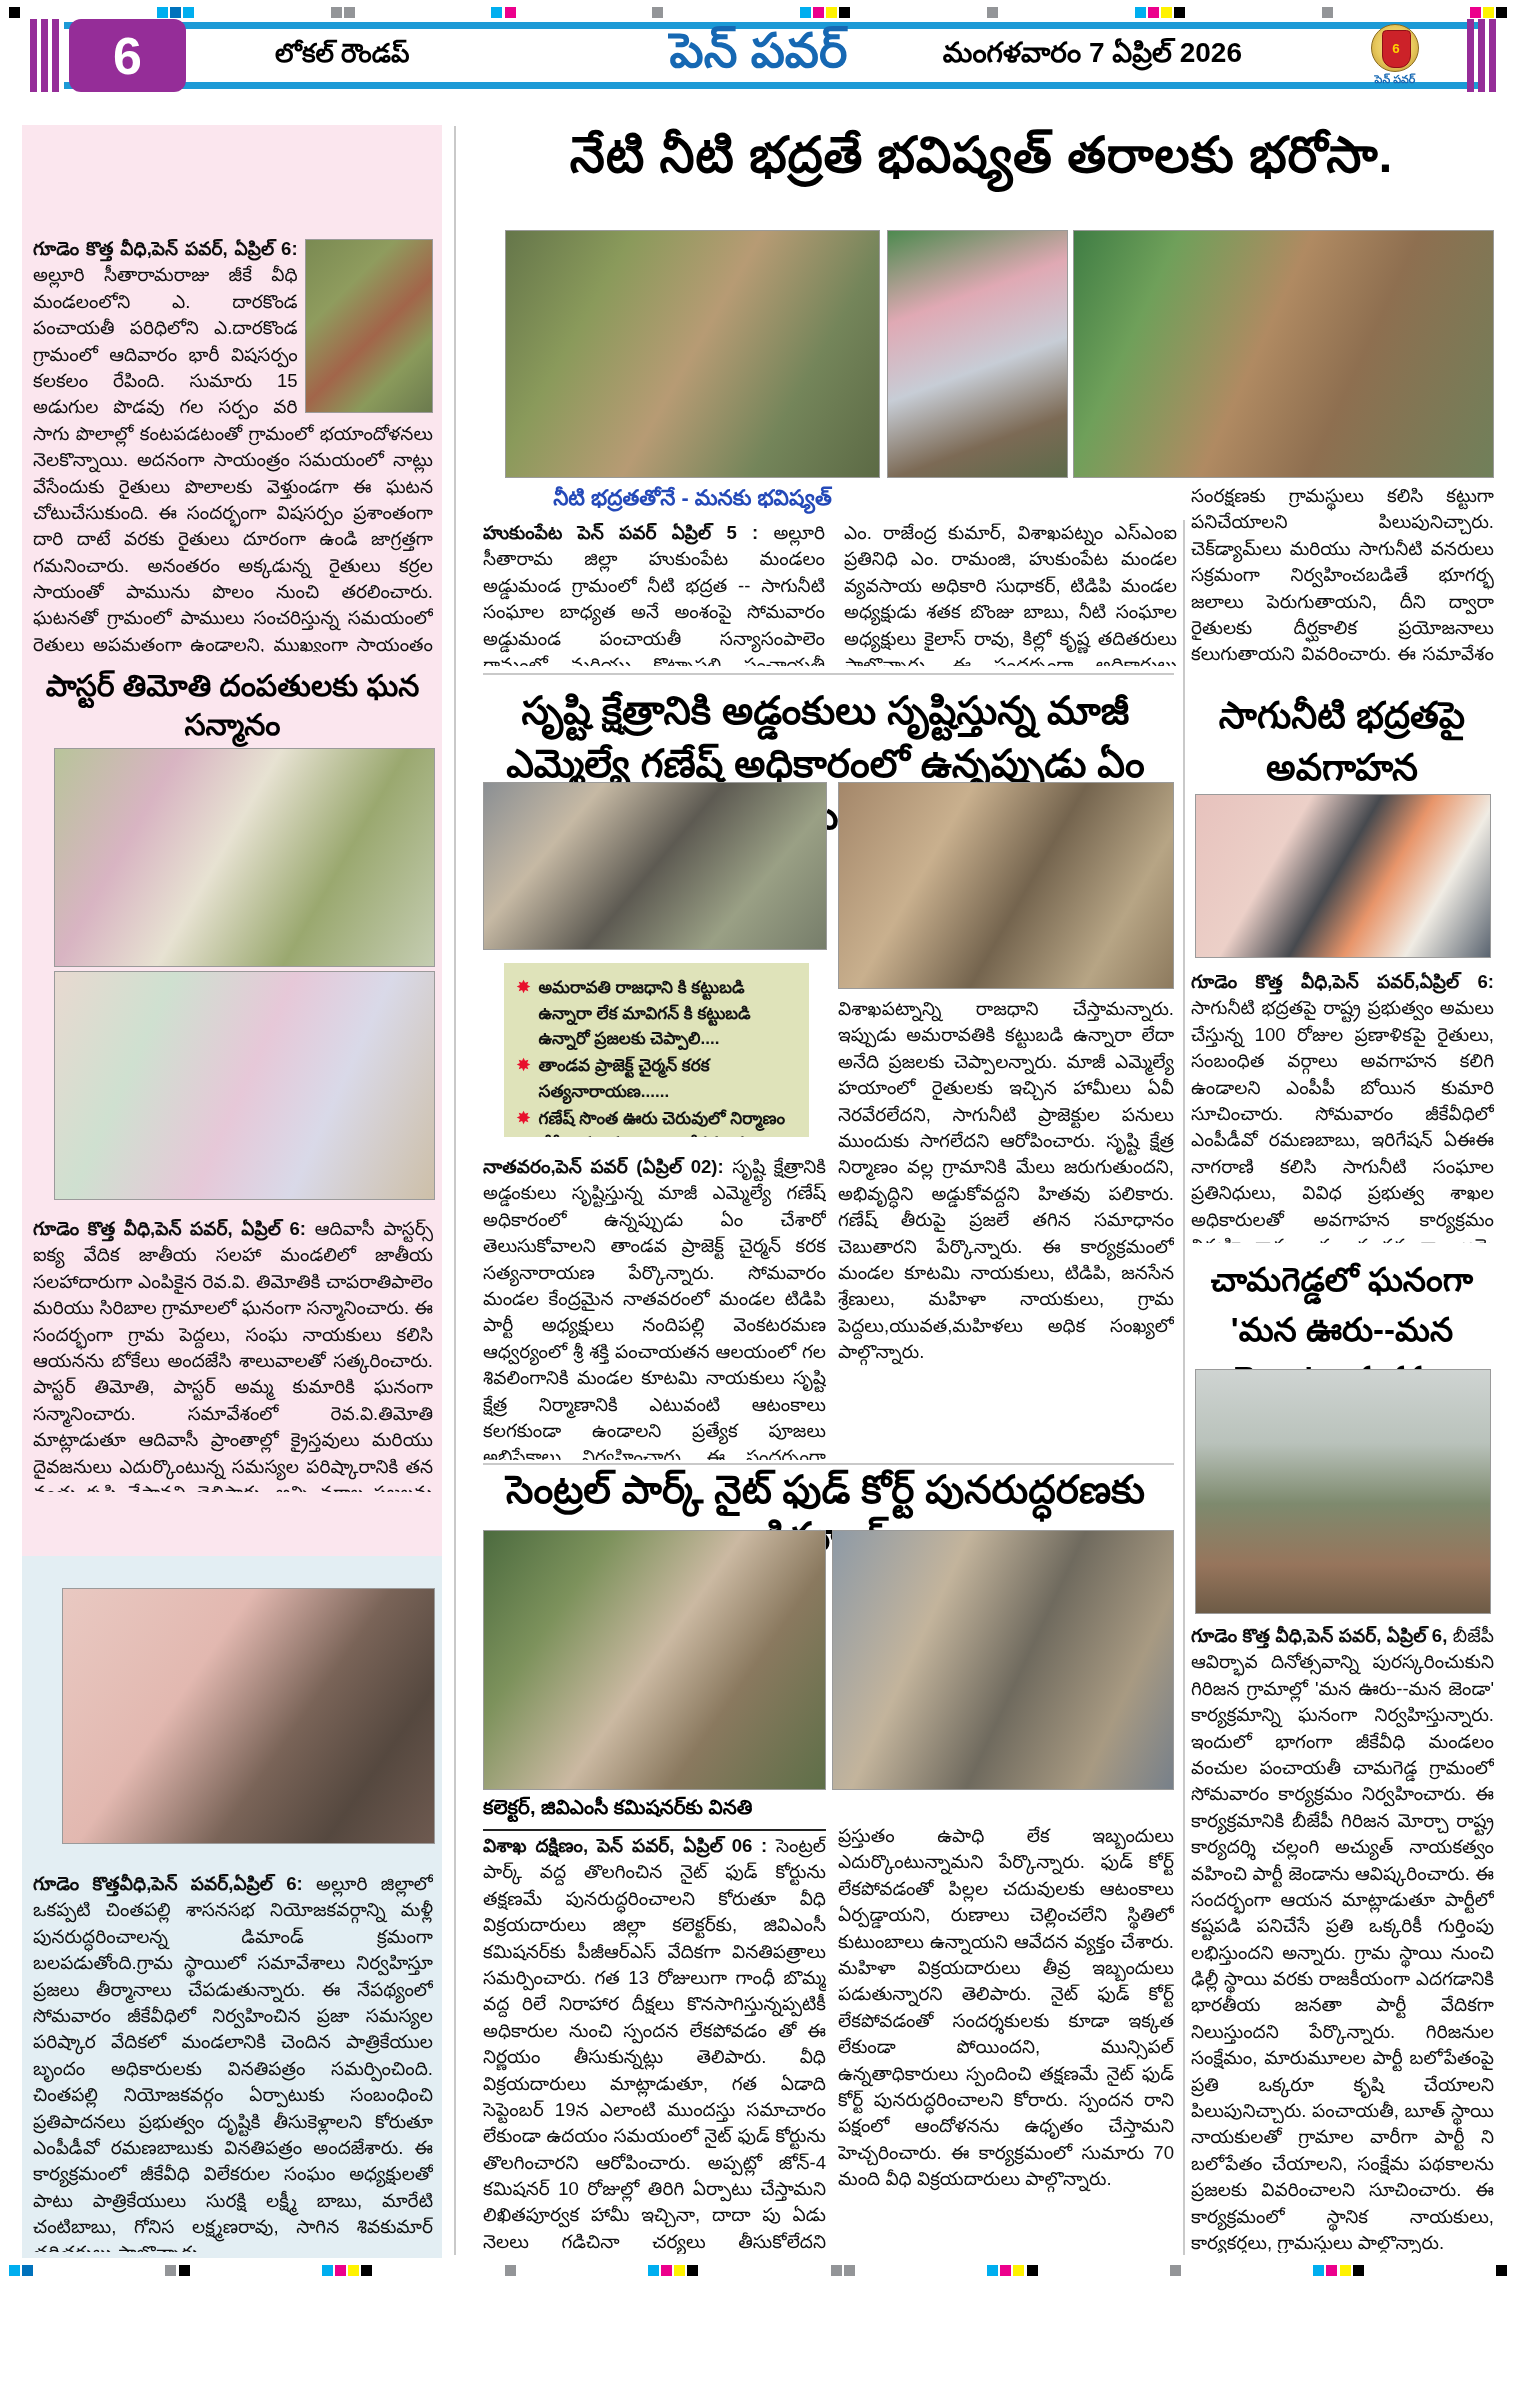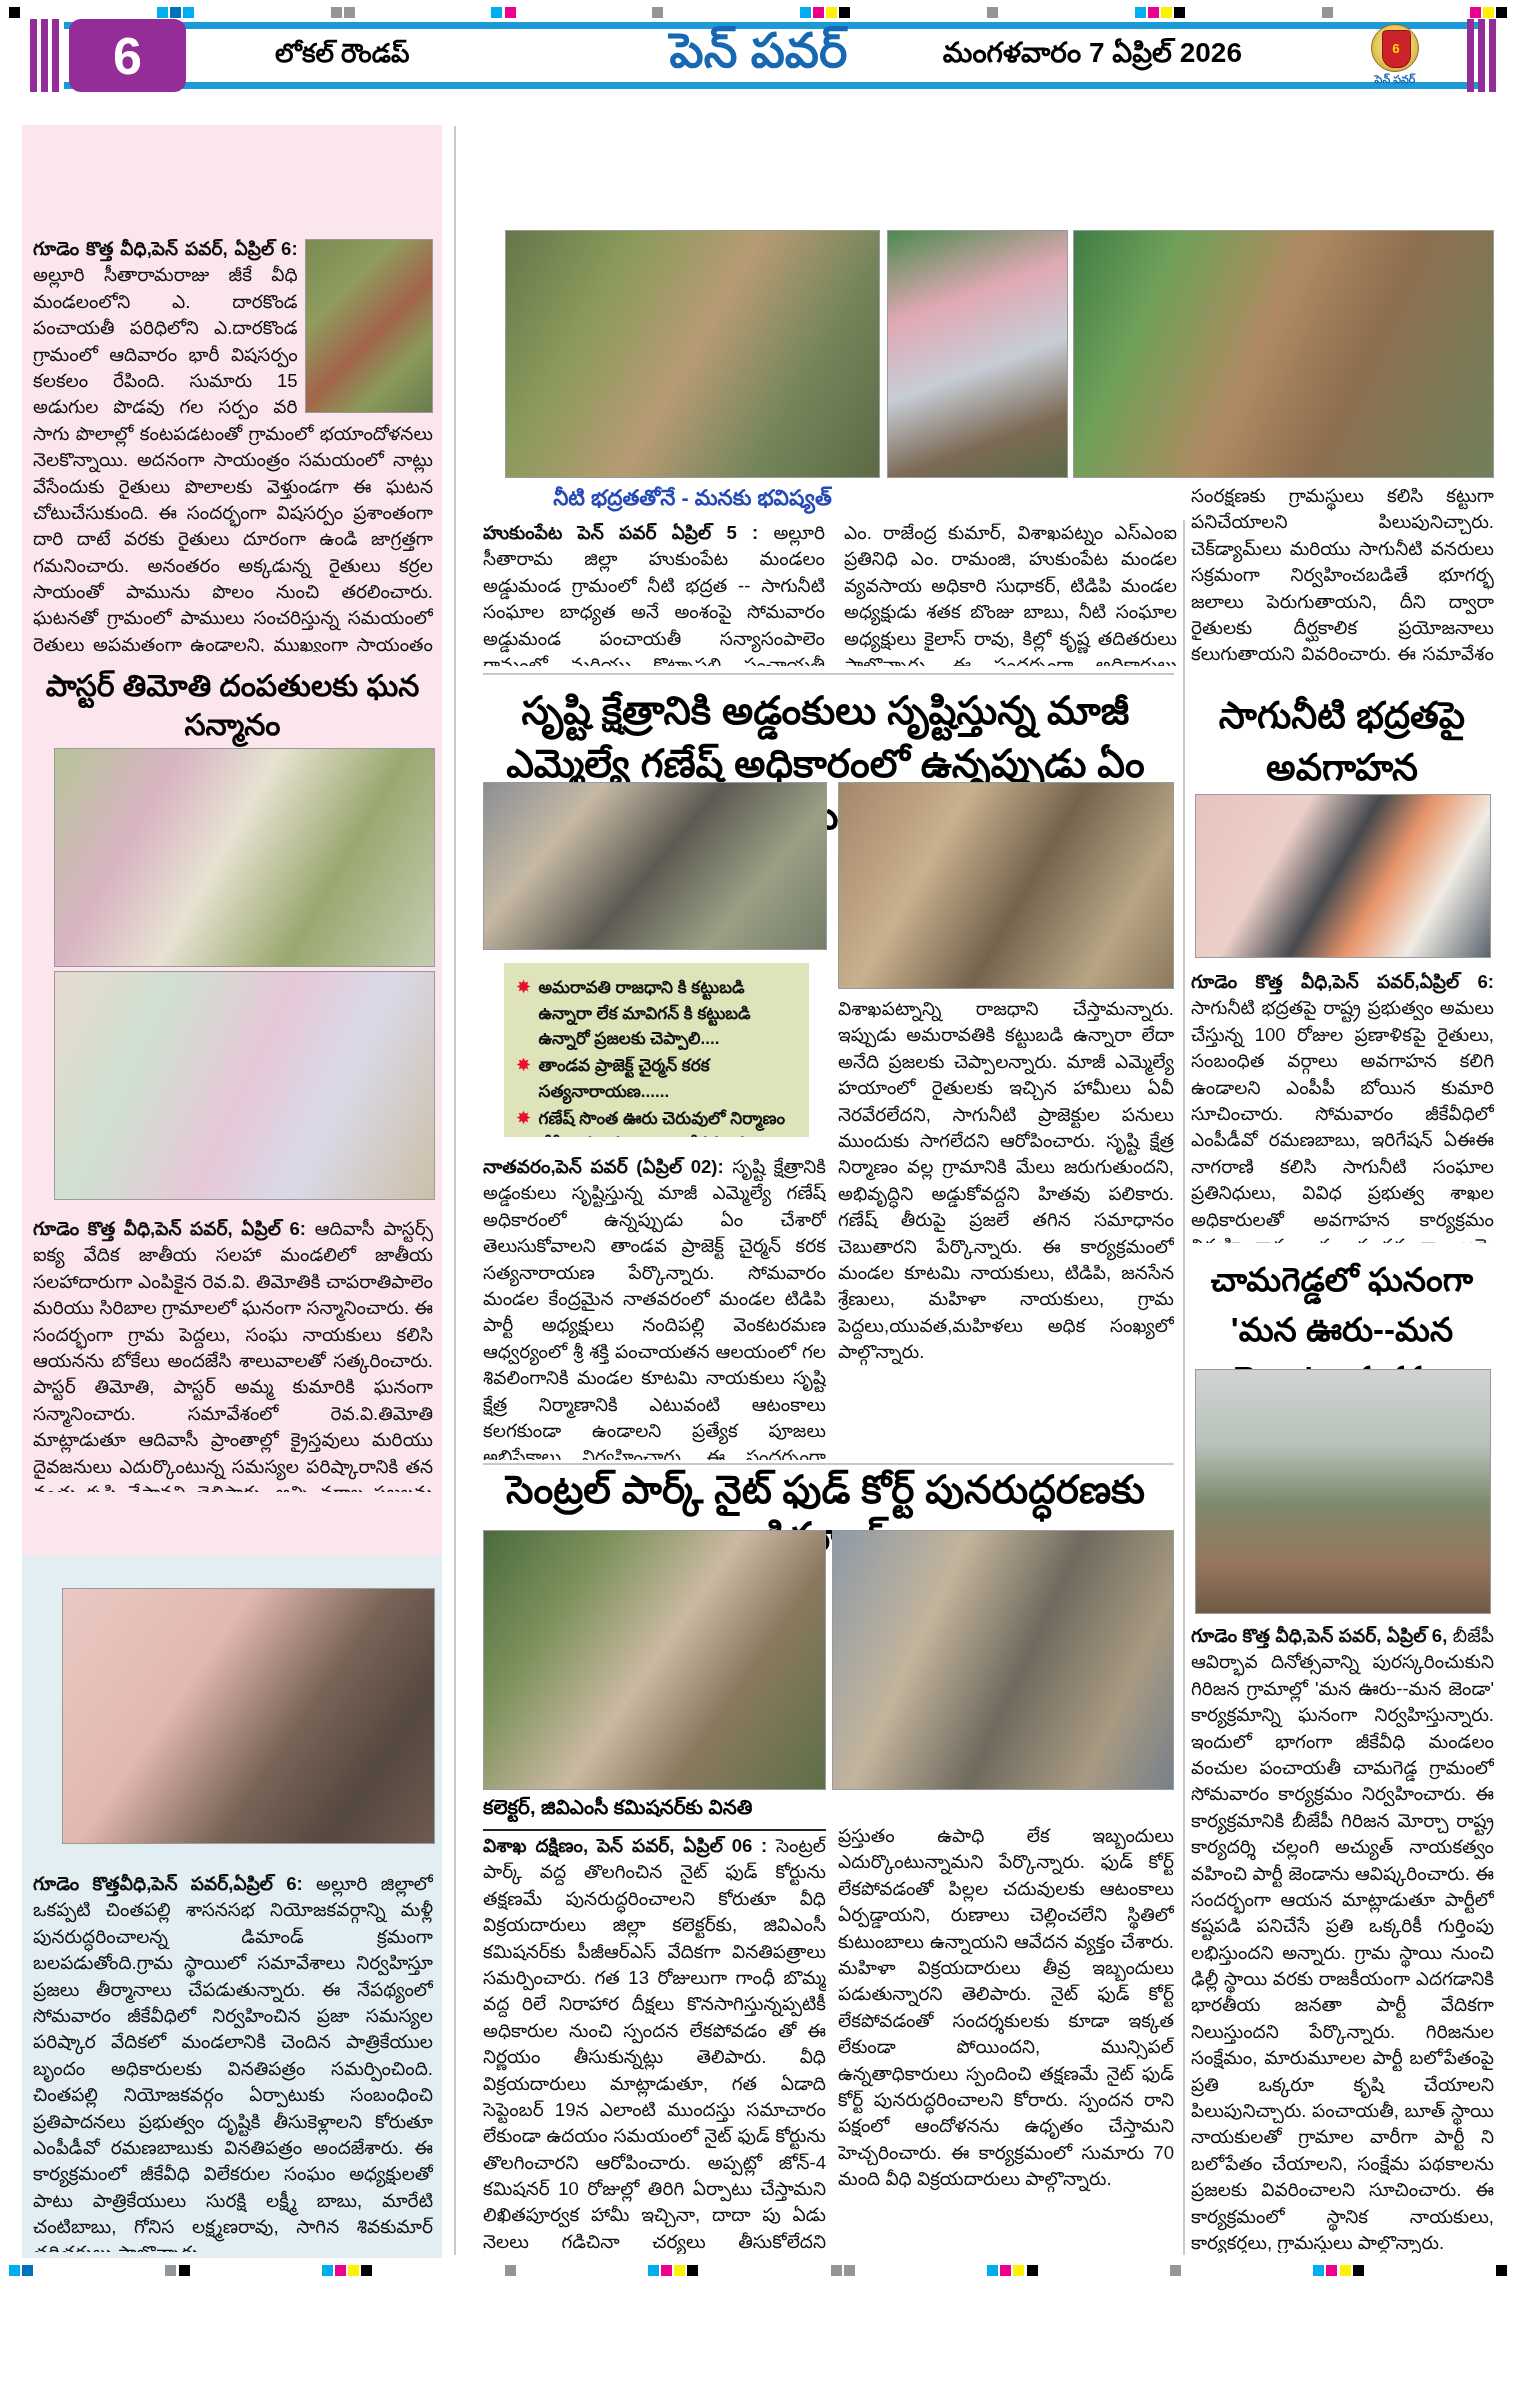--- a/index.html
+++ b/index.html
@@ -250,20 +250,21 @@
     <b>గూడెం కొత్త వీధి,పెన్ పవర్, ఏప్రిల్ 6:</b>
     <span>ఆదివాసీ పాస్టర్స్ ఐక్య వేదిక జాతీయ సలహా మండలిలో జాతీయ సలహాదారుగా ఎంపికైన రెవ.వి. తిమోతికి చాపరాతిపాలెం మరియు సిరిబాల గ్రామాలలో ఘనంగా సన్మానించారు. ఈ సందర్భంగా గ్రామ పెద్దలు, సంఘ నాయకులు కలిసి ఆయనను బోకేలు అందజేసి శాలువాలతో సత్కరించారు. పాస్టర్ తిమోతి, పాస్టర్ అమ్మ కుమారికి ఘనంగా సన్మానించారు. సమావేశంలో రెవ.వి.తిమోతి మాట్లాడుతూ ఆదివాసీ ప్రాంతాల్లో క్రైస్తవులు మరియు దైవజనులు ఎదుర్కొంటున్న సమస్యల పరిష్కారానికి తన వంతు కృషి చేస్తానని తెలిపారు. అన్ని వర్గాల ప్రజలను కలుపుకొని న్యాయం జరిగేలా చర్యలు తీసుకుంటానని ఆయన హామీ ఇచ్చారు. ఈ కార్యక్రమంలో గ్రామ పెద్దలు జుంజి చినబెన్నస్వామి, మాజీ సర్పంచ్ బాలరాజు, వసుపరి చిన్నబ్బాయి, వి. రమణబాబు, వెంకటరావు,జె.లక్ష్మణరావు సిరిబాలలో పాస్టర్ యోధ,ముర్ల సత్యనారాయణ, జయలక్ష్మి, ఎంపీటీసీ జోరంగి సరస్వతి, వైస్ ప్రెసిడెంట్ చల్లంగి శ్రీధర్, కోటిబాబు, సత్యనారాయణ, తుచ్చా బంగారయ్య, సిహెచ్ సుహాసిని, సిహెచ్ సుదర్శన్, బంగారు రాజు, బూడిద రామారావు తదితరులు పాల్గొన్నారు.</span>
   </div>
 
   <div class="ph chintapalli-ph"></div>
   <div class="chintapalli-body body-text">
     <b>గూడెం కొత్తవీధి,పెన్ పవర్,ఏప్రిల్ 6:</b>
     <span>అల్లూరి జిల్లాలో ఒకప్పటి చింతపల్లి శాసనసభ నియోజకవర్గాన్ని మళ్లీ పునరుద్ధరించాలన్న డిమాండ్ క్రమంగా బలపడుతోంది.గ్రామ స్థాయిలో సమావేశాలు నిర్వహిస్తూ ప్రజలు తీర్మానాలు చేపడుతున్నారు. ఈ నేపథ్యంలో సోమవారం జీకేవీధిలో నిర్వహించిన ప్రజా సమస్యల పరిష్కార వేదికలో మండలానికి చెందిన పాత్రికేయుల బృందం అధికారులకు వినతిపత్రం సమర్పించింది. చింతపల్లి నియోజకవర్గం ఏర్పాటుకు సంబంధించి ప్రతిపాదనలు ప్రభుత్వం దృష్టికి తీసుకెళ్లాలని కోరుతూ ఎంపీడీవో రమణబాబుకు వినతిపత్రం అందజేశారు. ఈ కార్యక్రమంలో జీకేవీధి విలేకరుల సంఘం అధ్యక్షులతో పాటు పాత్రికేయులు సురక్షి లక్ష్మీ బాబు, మారేటి చంటిబాబు, గోనిస లక్ష్మణరావు, సాగిన శివకుమార్ తదితరులు పాల్గొన్నారు.</span>
   </div>
 
+  <div class="headline water-headline">నేటి నీటి భద్రతే  భవిష్యత్ తరాలకు భరోసా.</div>
   <div class="ph water-ph1"></div>
   <div class="ph water-ph2"></div>
   <div class="ph water-ph3"></div>
   <div class="caption-blue water-caption">నీటి భద్రతతోనే - మనకు భవిష్యత్</div>
   <div class="water-col1 body-text">
     <b>హుకుంపేట పెన్ పవర్ ఏప్రిల్ 5 :</b>
     <span>అల్లూరి సీతారామ జిల్లా హుకుంపేట మండలం అడ్డుమండ గ్రామంలో నీటి భద్రత -- సాగునీటి సంఘాల బాధ్యత అనే అంశంపై సోమవారం అడ్డుమండ పంచాయతీ సన్యాసంపాలెం గ్రామంలో మరియు కొట్నాపల్లి పంచాయతీ పెద్దగరువు గ్రామంలో అవగాహన సమావేశాలు నిర్వహించారు. ఈ కార్యక్రమాన్ని ఇరిగేషన్ శాఖ ఎస్ఎంఐ డివిజన్ ఆధ్వర్యంలో చేపట్టారు. సమావేశంలో ఇరిగేషన్ ఎస్ఎంఐ డీఈ</span>
   </div>
   <div class="water-col2 body-text">ఎం. రాజేంద్ర కుమార్, విశాఖపట్నం ఎస్ఎంఐ ప్రతినిధి ఎం. రామంజి, హుకుంపేట మండల వ్యవసాయ అధికారి సుధాకర్, టిడిపి మండల అధ్యక్షుడు శతక బొంజు బాబు, నీటి సంఘాల అధ్యక్షులు కైలాస్ రావు, కిల్లో కృష్ణ తదితరులు పాల్గొన్నారు. ఈ సందర్భంగా అధికారులు మాట్లాడుతూ, నీటి వనరుల పరిరక్షణలో సాగునీటి సంఘాల పాత్ర ఎంతో కీలకమని తెలిపారు. రైతులు నీటిని అవసరానికి అనుగుణంగా మాత్రమే వినియోగించాలని, వృథా కాకుండా జాగ్రత్తలు తీసుకోవాలని సూచించారు. చెరువులు, కాలువలు మరియు చెక్‌డ్యామ్‌ల</div>
   <div class="water-col3 body-text">సంరక్షణకు గ్రామస్థులు కలిసి కట్టుగా పనిచేయాలని పిలుపునిచ్చారు. చెక్‌డ్యామ్‌లు మరియు సాగునీటి వనరులు సక్రమంగా నిర్వహించబడితే భూగర్భ జలాలు పెరుగుతాయని, దీని ద్వారా రైతులకు దీర్ఘకాలిక ప్రయోజనాలు కలుగుతాయని వివరించారు. ఈ సమావేశం ద్వారా రైతులకు నీటి పొదుపు, నిర్వహణ పద్ధతులపై స్పష్టమైన అవగాహన కలిగింది. ఈ కార్యక్రమంలో మండల ప్రధాన కార్యదర్శి బొడ్డ శ్యాంమ్, బాకురు సర్పంచ్ వెంకటరమణ. టిడిపి నాయకులు పాడి బాలన్న, టీఎన్ఎస్ఎఫ్  అధ్యక్షులు పి శంకర్, నాయకులు ప్రజలు తదితరులు పాల్గొన్నారు.</div>

